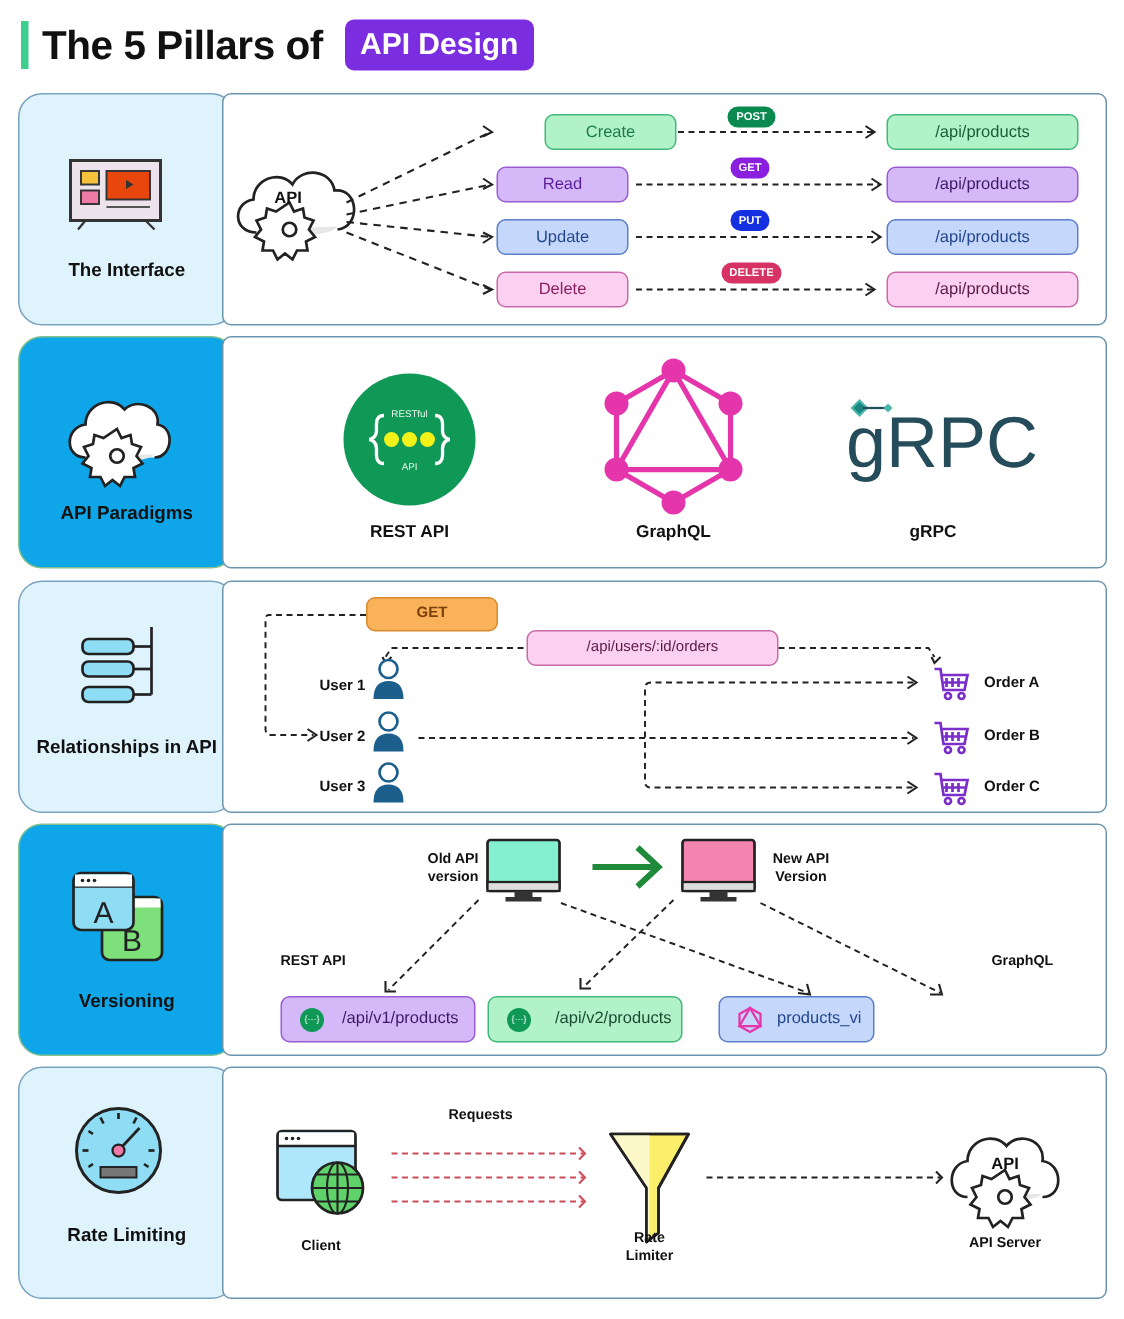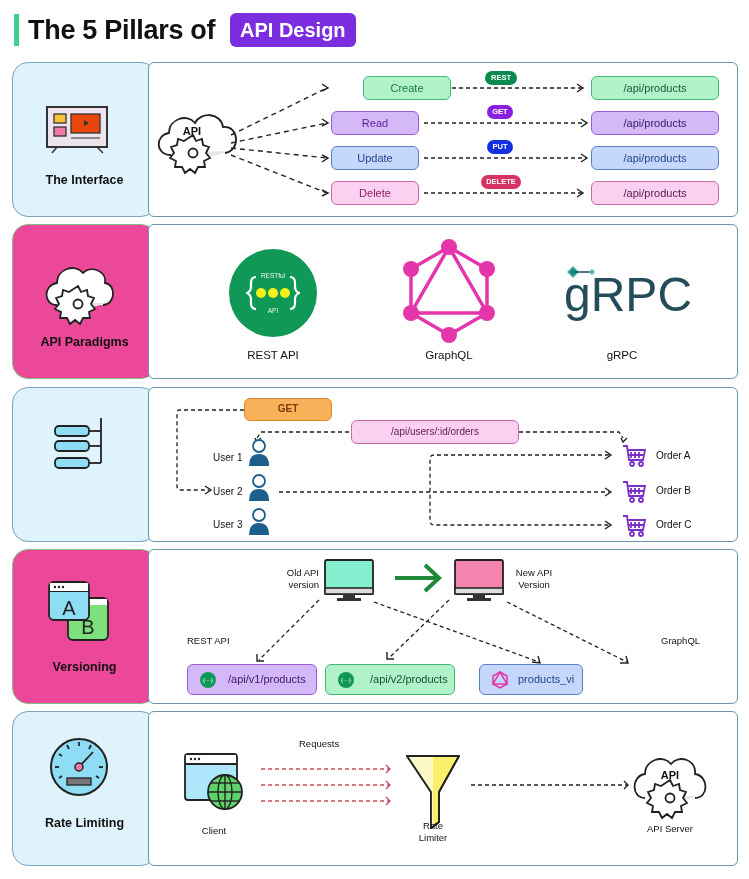--- a/index.html
+++ b/index.html
@@ -3,27 +3,27 @@
 <meta charset="utf-8">
 <style>
   * { box-sizing: border-box; margin: 0; padding: 0; }
   body { width: 749px; height: 879px; background: #ffffff; font-family: "Liberation Sans", sans-serif; position: relative; overflow: hidden; color: #111; }
   .abs { position: absolute; }
   .title-bar { left: 14px; top: 14px; width: 5px; height: 32px; background: #3ecf8e; }
   .title-text { left: 28px; top: 12px; font-size: 27px; font-weight: bold; letter-spacing: -0.3px; color: #111; line-height: 36px; }
   .title-hl { left: 230px; top: 13px; height: 34px; padding: 0 10px; background: #7b2ee0; color: #fff; border-radius: 6px; font-size: 20px; font-weight: bold; line-height: 34px; }
   .side { position: absolute; left: 12px; width: 145px; border-radius: 16px; border: 1.5px solid #7aa3c0; }
   .side.blue { background: #def3fc; }
-  .side.green { background: #ec4899; border-color: #7fc08b; }
+  .side.green { background: #0ea5e9; border-color: #7fc08b; }
   .side-label { position: absolute; left: 0; right: 0; text-align: center; font-size: 12.5px; font-weight: bold; color: #111; line-height: 15px; }
   .panel { position: absolute; left: 148px; width: 590px; border-radius: 6px; border: 1.5px solid #6b95ad; background: #fff; }
   svg { position: absolute; left: 0; top: 0; overflow: visible; }
   .box { position: absolute; border-radius: 6px; border: 1.5px solid; text-align: center; font-size: 11px; font-weight: bold; line-height: 22px; }
   .pill { position: absolute; border-radius: 9px; color: #fff; font-size: 7.5px; font-weight: bold; text-align: center; line-height: 14px; }
-  .lbl { position: absolute; font-size: 10px; font-weight: normal; color: #111; }
+  .lbl { position: absolute; font-size: 10px; font-weight: bold; color: #111; }
   .lbl-c { text-align: center; }
 </style>
 </head>
 <body>
 
 <div class="abs title-bar"></div>
 <div class="abs title-text">The 5 Pillars of</div>
 <div class="abs title-hl">API Design</div>
 
 <div class="side blue" style="top:62px;height:155px;">
@@ -73,21 +73,21 @@
       <polyline points="432,91 438,95 432,99"></polyline>
       <polyline points="428,126 434,130 428,134"></polyline>
     </g>
   </svg>
 
   <div class="box" style="left:182px;top:13px;width:88px;height:24px;background:#b2f2c8;border-color:#43b87a;color:#1b7a4a;font-weight:normal;margin-left:32px;">Create</div>
   <div class="box" style="left:182px;top:48px;width:88px;height:24px;background:#d5b8f8;border-color:#9a5cd6;color:#5a1e9a;font-weight:normal;">Read</div>
   <div class="box" style="left:182px;top:83px;width:88px;height:24px;background:#c5d7fb;border-color:#5c7fc8;color:#24468c;font-weight:normal;">Update</div>
   <div class="box" style="left:182px;top:118px;width:88px;height:24px;background:#fbd0f0;border-color:#c96aa8;color:#8a2162;font-weight:normal;">Delete</div>
 
-  <div class="pill" style="left:336px;top:8px;width:32px;height:14px;background:#0a8a4f;">REST</div>
+  <div class="pill" style="left:336px;top:8px;width:32px;height:14px;background:#0a8a4f;">POST</div>
   <div class="pill" style="left:338px;top:42px;width:26px;height:14px;background:#8a1fe0;">GET</div>
   <div class="pill" style="left:338px;top:77px;width:26px;height:14px;background:#1530e0;">PUT</div>
   <div class="pill" style="left:332px;top:112px;width:40px;height:14px;background:#d63264;">DELETE</div>
 
   <div class="box" style="left:442px;top:13px;width:128px;height:24px;background:#b2f2c8;border-color:#43b87a;color:#1b5a3a;font-weight:normal;">/api/products</div>
   <div class="box" style="left:442px;top:48px;width:128px;height:24px;background:#d5b8f8;border-color:#9a5cd6;color:#3a1a66;font-weight:normal;">/api/products</div>
   <div class="box" style="left:442px;top:83px;width:128px;height:24px;background:#c5d7fb;border-color:#5c7fc8;color:#24468c;font-weight:normal;">/api/products</div>
   <div class="box" style="left:442px;top:118px;width:128px;height:24px;background:#fbd0f0;border-color:#c96aa8;color:#5a1a48;font-weight:normal;">/api/products</div>
 </div>
 
@@ -141,20 +141,21 @@
 <div class="side blue" style="top:387px;height:155px;">
   <svg width="130" height="155">
     <line x1="88" y1="30" x2="88" y2="75" stroke="#222" stroke-width="1.8"></line>
     <line x1="76" y1="43" x2="88" y2="43" stroke="#222" stroke-width="1.8"></line>
     <line x1="76" y1="58" x2="88" y2="58" stroke="#222" stroke-width="1.8"></line>
     <line x1="76" y1="75" x2="88" y2="75" stroke="#222" stroke-width="1.8"></line>
     <rect x="42" y="38" width="34" height="10" rx="4" fill="#8fdcf5" stroke="#222" stroke-width="1.8"></rect>
     <rect x="42" y="53" width="34" height="10" rx="4" fill="#8fdcf5" stroke="#222" stroke-width="1.8"></rect>
     <rect x="42" y="70" width="34" height="10" rx="4" fill="#8fdcf5" stroke="#222" stroke-width="1.8"></rect>
   </svg>
+  <div class="side-label" style="top:103px;padding:0 8px;">Relationships in API</div>
 </div>
 
 <div class="panel" style="top:387px;height:155px;">
   <svg width="590" height="155">
     <g stroke="#222" stroke-width="1.3" stroke-dasharray="4,3" fill="none">
       <path d="M95,22 L30,22 Q28,22 28,26 L28,98 Q28,102 32,102 L60,102"></path>
       <path d="M200,44 L112,44 L108,50"></path>
       <path d="M370,44 L470,44 L474,50"></path>
       <path d="M130,104 L460,104"></path>
       <path d="M460,67 L285,67 Q281,67 281,71 L281,133 Q281,137 285,137 L460,137"></path>

